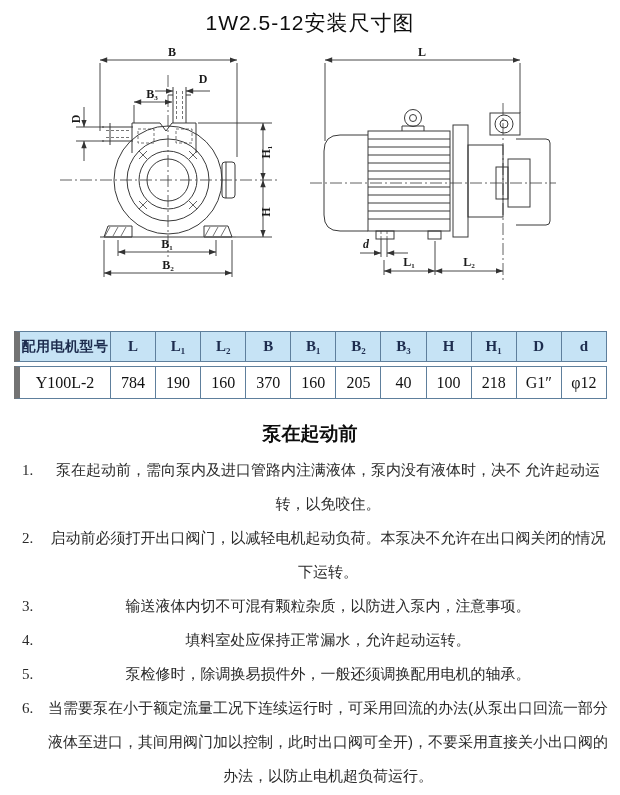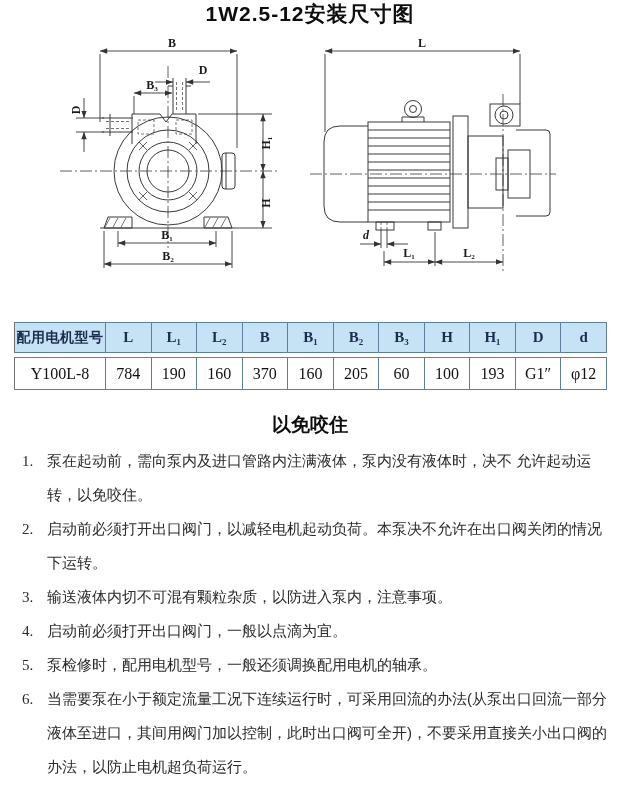--- a/index.html
+++ b/index.html
@@ -2,50 +2,50 @@
 <html><head>
 <meta charset="utf-8">
 <style>
   html,body{margin:0;padding:0;}
   body{
     width:620px;height:795px;background:#ffffff;overflow:hidden;
     font-family:"Liberation Sans", sans-serif;color:#222;position:relative;
   }
   .page{position:absolute;inset:0;}
   .title{
-    margin:0;padding-top:0;text-align:center;
-    font-size:21px;font-weight:bold;letter-spacing:1px;color:#0d0d0d;
+    margin:0;padding-top:9px;text-align:center;
+    font-size:21px;font-weight:normal;letter-spacing:1px;color:#0d0d0d;
   }
   .drawings{position:relative;height:252px;margin-top:8px;}
   .front-svg{position:absolute;left:60px;top:0;}
   .side-svg{position:absolute;left:298px;top:0;}
   svg text{font-family:"Liberation Serif", serif;font-size:12px;font-weight:bold;fill:#1a1a1a;}
   .dim-table{
     border-collapse:separate;border-spacing:0 4px;table-layout:fixed;
     width:593px;margin:30px 0 0 14px;font-family:"Liberation Serif", serif;
   }
   .dim-table th,.dim-table td{
     border:1px solid #5e7f9c;border-left:none;text-align:center;padding:0;overflow:hidden;
   }
-  .dim-table th:first-child,.dim-table td:first-child{border-left:1px solid #737373;width:90px;}
+  .dim-table th:first-child,.dim-table td:first-child{border-left:6px solid #737373;width:90px;}
   .dim-table th{
     background:#c6e3f5;height:29px;font-size:15px;font-weight:bold;color:#1d2c4e;
   }
   .dim-table th:first-child{
     font-family:"Liberation Sans", sans-serif;font-size:14px;letter-spacing:0.5px;
   }
   .dim-table td{height:31px;font-size:16px;color:#111;background:#fff;}
   .notes-heading{
     margin:18px 0 6px 0;text-align:center;
     font-size:19px;font-weight:bold;color:#0d0d0d;
   }
   .notes{padding:0 14px 0 22px;}
   .note-item{display:flex;line-height:34px;font-size:15px;color:#2a2a2a;}
   .note-num{width:25px;flex:none;font-family:"Liberation Serif", serif;}
-  .note-text{width:562px;flex:none;}
+  .note-text{width:562px;flex:none;text-align:center;}
 </style>
 </head>
 <body>
 
 <div class="page">
 
   <h1 class="title">1W2.5-12安装尺寸图</h1>
 
   <div class="drawings">
 
@@ -224,58 +224,58 @@
         <th>B₂</th>
         <th>B₃</th>
         <th>H</th>
         <th>H₁</th>
         <th>D</th>
         <th>d</th>
       </tr>
     </thead>
     <tbody>
       <tr>
-        <td>Y100L-8</td>
+        <td>Y100L-2</td>
         <td>784</td>
         <td>190</td>
         <td>160</td>
         <td>370</td>
         <td>160</td>
         <td>205</td>
-        <td>60</td>
+        <td>40</td>
         <td>100</td>
-        <td>193</td>
+        <td>218</td>
         <td>G1″</td>
         <td>φ12</td>
       </tr>
     </tbody>
   </table>
 
-  <h2 class="notes-heading">以免咬住</h2>
+  <h2 class="notes-heading">泵在起动前</h2>
 
   <div class="notes">
     <div class="note-item">
       <span class="note-num">1.</span>
       <span class="note-text">泵在起动前，需向泵内及进口管路内注满液体，泵内没有液体时，决不 允许起动运转，以免咬住。</span>
     </div>
     <div class="note-item">
       <span class="note-num">2.</span>
       <span class="note-text">启动前必须打开出口阀门，以减轻电机起动负荷。本泵决不允许在出口阀关闭的情况下运转。</span>
     </div>
     <div class="note-item">
       <span class="note-num">3.</span>
       <span class="note-text">输送液体内切不可混有颗粒杂质，以防进入泵内，注意事项。</span>
     </div>
     <div class="note-item">
       <span class="note-num">4.</span>
-      <span class="note-text">启动前必须打开出口阀门，一般以点滴为宜。</span>
+      <span class="note-text">填料室处应保持正常漏水，允许起动运转。</span>
     </div>
     <div class="note-item">
       <span class="note-num">5.</span>
-      <span class="note-text">泵检修时，配用电机型号，一般还须调换配用电机的轴承。</span>
+      <span class="note-text">泵检修时，除调换易损件外，一般还须调换配用电机的轴承。</span>
     </div>
     <div class="note-item">
       <span class="note-num">6.</span>
       <span class="note-text">当需要泵在小于额定流量工况下连续运行时，可采用回流的办法(从泵出口回流一部分液体至进口，其间用阀门加以控制，此时出口阀可全开)，不要采用直接关小出口阀的办法，以防止电机超负荷运行。</span>
     </div>
   </div>
 
 </div>
 
 </body></html>

